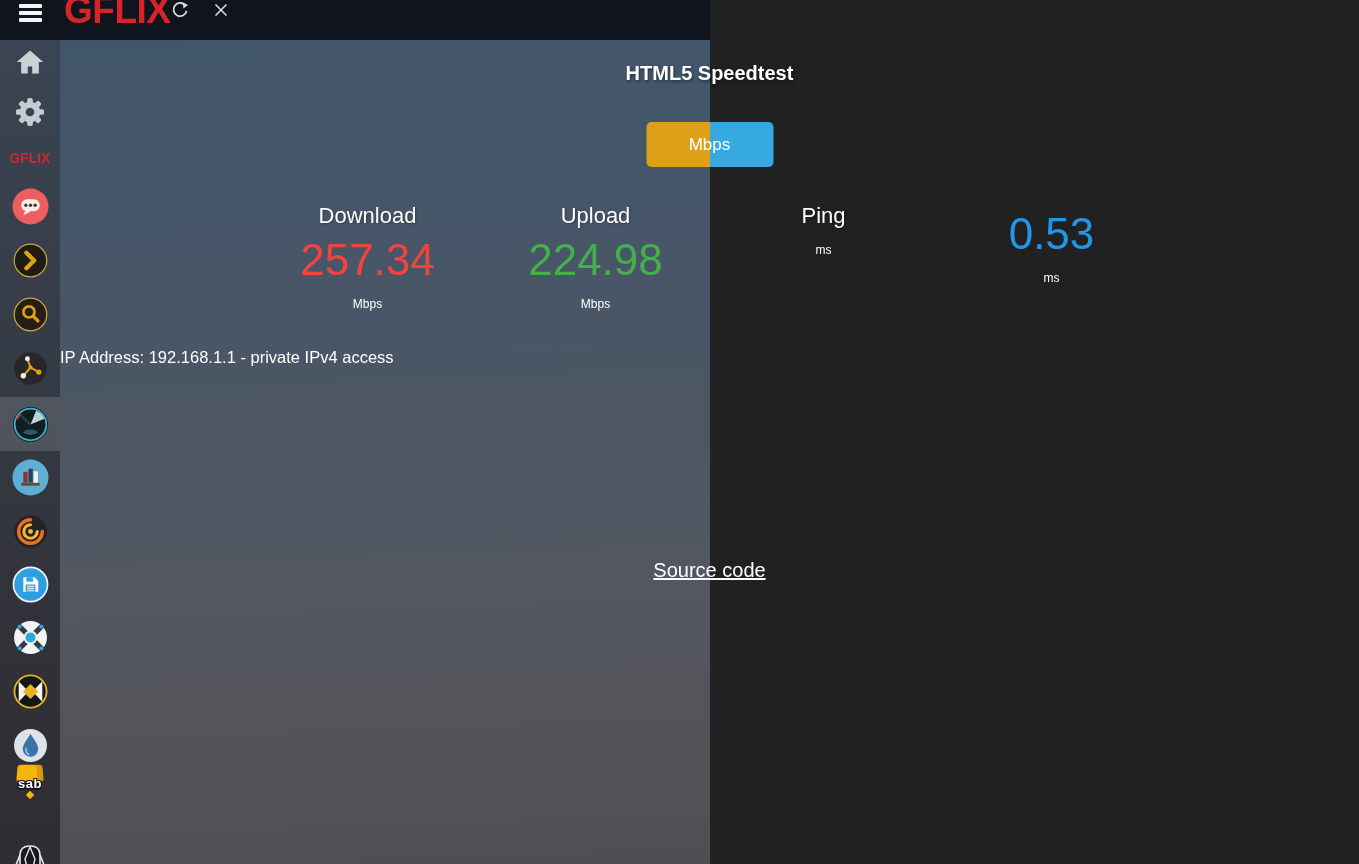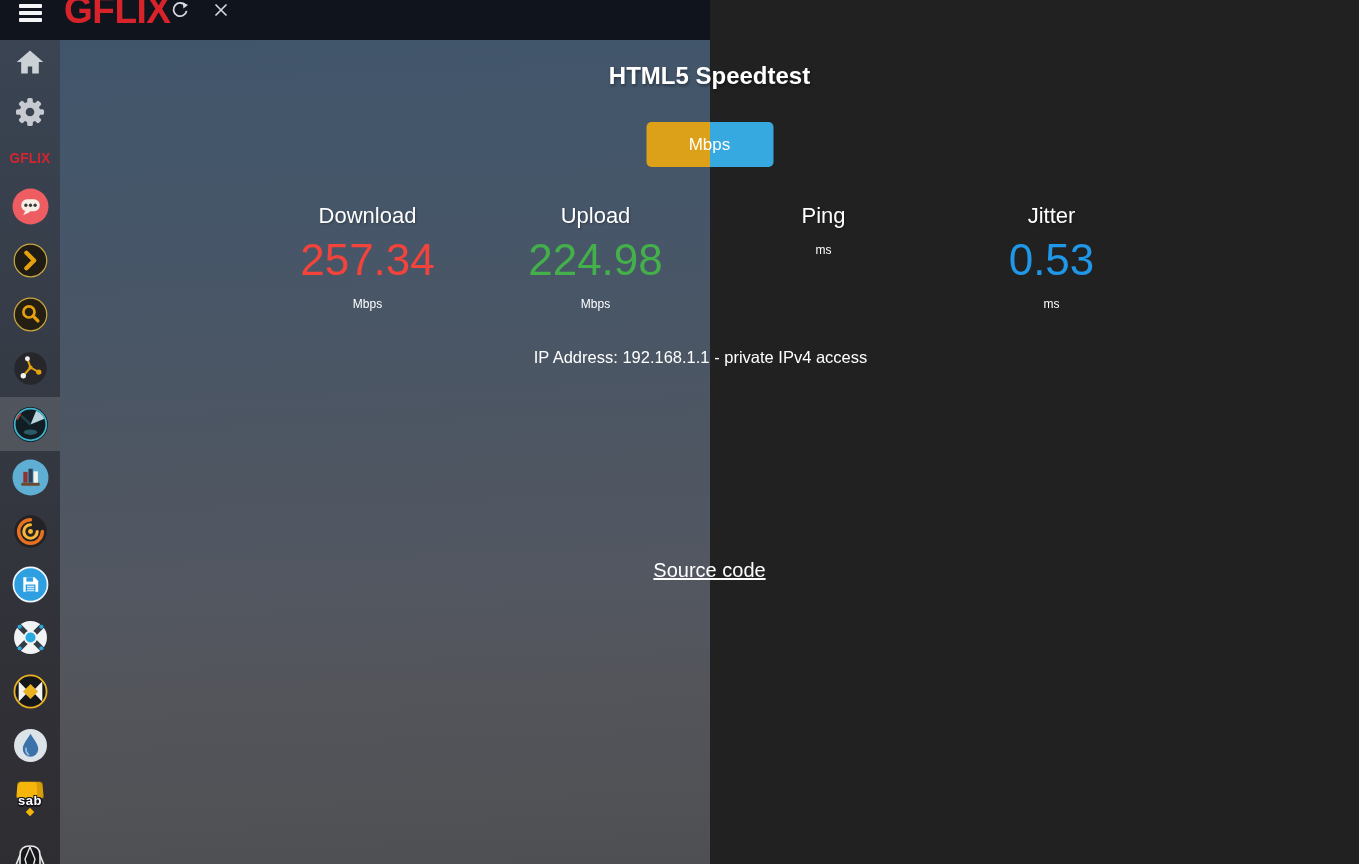--- a/index.html
+++ b/index.html
@@ -45,34 +45,34 @@
   .gflix-small { font-size:13.5px; font-weight:800; color:#d6252e; letter-spacing:.3px; transform:scaleY(1.1); }
   
   .sab-wrap { position:relative; width:40px; height:40px; }
   .sab-hat { position:absolute; left:7px; top:2px; width:26px; height:17px; background:#f5b50a; border-radius:4px 4px 2px 2px; transform:perspective(40px) rotateX(14deg); box-shadow:inset -6px 0 0 rgba(160,110,0,.35); }
   .sab-text { position:absolute; left:0; top:14px; width:40px; text-align:center; font-size:13px; font-weight:800; color:#fff; text-shadow:-1px -1px 0 #14161a,1px -1px 0 #14161a,-1px 1px 0 #14161a,1px 1px 0 #14161a, 0 2px 0 #14161a; letter-spacing:.5px; }
   .sab-diamond { position:absolute; left:17px; top:30px; width:6px; height:6px; background:#f5b50a; transform:rotate(45deg); }
   
   .main { position:absolute; left:60px; top:40px; right:0; bottom:0; z-index:10; color:#fff; }
   .st-title {
     position:absolute; top:22px; left:0; right:0; text-align:center;
-    font-size:24px; font-weight:700; text-shadow:1px 2px 3px rgba(0,0,0,.35);
+    font-size:20px; font-weight:700; text-shadow:1px 2px 3px rgba(0,0,0,.35);
   }
   .start-btn {
     position:absolute; top:82px; left:50%; transform:translateX(-50%);
     width:127px; height:45px; border:none; border-radius:5px;
     background:linear-gradient(90deg,#dda019 0%, #dda019 50%, #36a9e0 50%, #36a9e0 100%);
     color:#fff; font-size:17px; font-family:"Liberation Sans",sans-serif; cursor:pointer;
   }
   .stats { position:absolute; top:163px; left:50%; transform:translateX(-50%); width:912px; display:flex; }
   .stat { flex:1 1 228px; text-align:center; }
   .stat .lbl { font-size:22px; line-height:26px; text-shadow:1px 1px 2px rgba(0,0,0,.3); }
   .stat .val { font-size:44px; line-height:46px; margin-top:8px; }
   .stat .unit { font-size:12px; line-height:19px; margin-top:12px; }
-  .ip-line { position:absolute; top:308px; left:0; right:18px; text-align:center; font-size:16.5px; }
+  .ip-line { position:absolute; top:308px; left:0; right:18px; text-align:left; font-size:16.5px; }
   .src-line { position:absolute; top:519px; left:0; right:0; text-align:center; }
   .src-link { color:#fff; font-size:20px; text-decoration:underline; cursor:pointer; }
 </style>
 </head>
 <body>
 
 <div class="bg-left"></div>
 
 <div class="topbar-left">
   <div class="hamburger">
@@ -222,21 +222,21 @@
   </div>
 
   <div class="sb-item" style="top:678px;">
     <svg width="35" height="35" viewBox="0 0 34 34">
       <circle cx="17" cy="17" r="16" fill="#dde4e9"></circle>
       <path d="M17 5.5 C13.5 11.5 9.5 15.5 9.5 20.5 a7.5 7.5 0 0 0 15 0 C24.5 15.5 20.5 11.5 17 5.5 Z" fill="#3b72aa"></path>
       <path d="M12.8 19 a5.5 6.5 0 0 0 2.8 7.2" stroke="#9fc0dd" stroke-width="1.6" fill="none"></path>
     </svg>
   </div>
 
-  <div class="sb-item" style="top:732px;">
+  <div class="sb-item" style="top:715px;">
     <div class="sab-wrap">
       <div class="sab-hat"></div>
       <div class="sab-text">sab</div>
       <div class="sab-diamond"></div>
     </div>
   </div>
 
   <div class="sb-item" style="top:785px;">
     <svg width="38" height="54" viewBox="0 0 38 54">
       <path d="M9 30 C9 24 13 21 19 21 C25 21 29 24 29 30 L29 54 L9 54 Z" fill="#17181b" stroke="#e8e8e8" stroke-width="1.6"></path>
@@ -260,21 +260,20 @@
     <div class="stat">
       <div class="lbl">Upload</div>
       <div class="val" style="color: rgb(67, 176, 74);">224.98</div>
       <div class="unit">Mbps</div>
     </div>
     <div class="stat">
       <div class="lbl">Ping</div>
       <div class="unit">ms</div>
     </div>
     <div class="stat">
-      <div class="lbl">Jitter</div>
       <div class="val" style="color: rgb(32, 152, 234);">0.53</div>
       <div class="unit">ms</div>
     </div>
   </div>
 
   <div class="ip-line">IP Address: 192.168.1.1 - private IPv4 access</div>
 
   <div class="src-line">
     <a class="src-link">Source code</a>
   </div>

